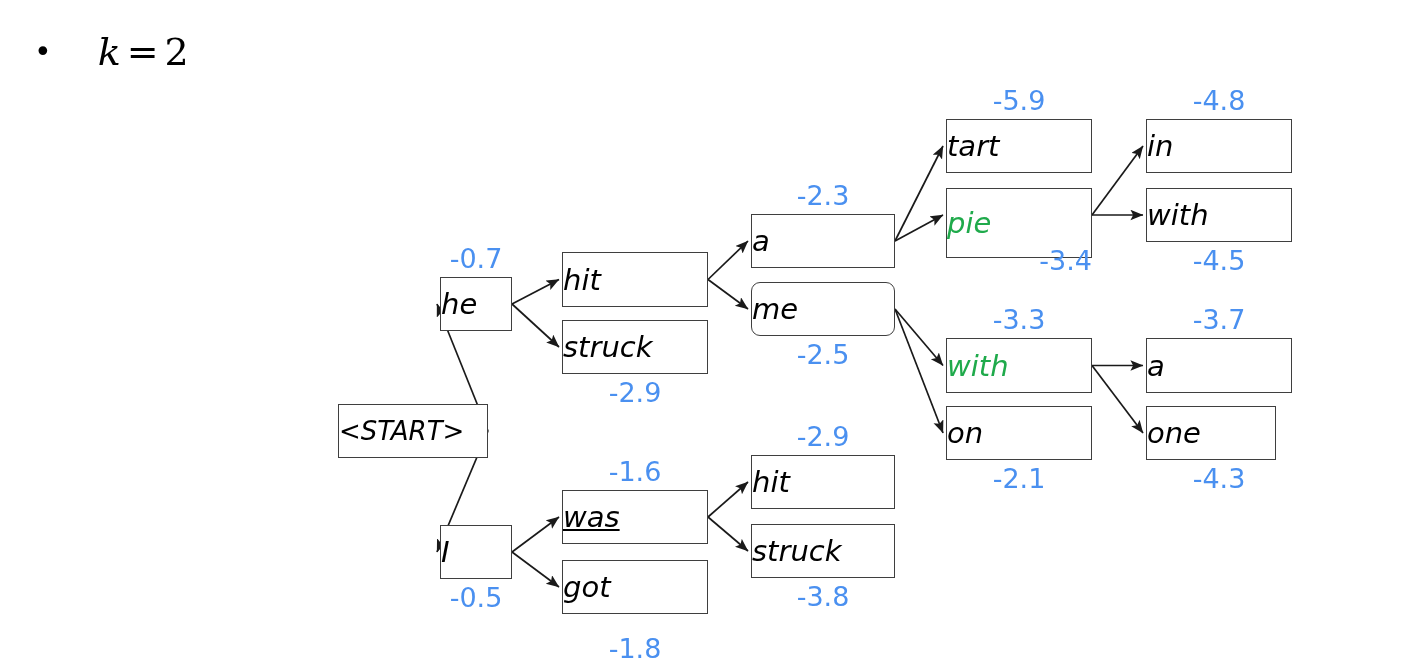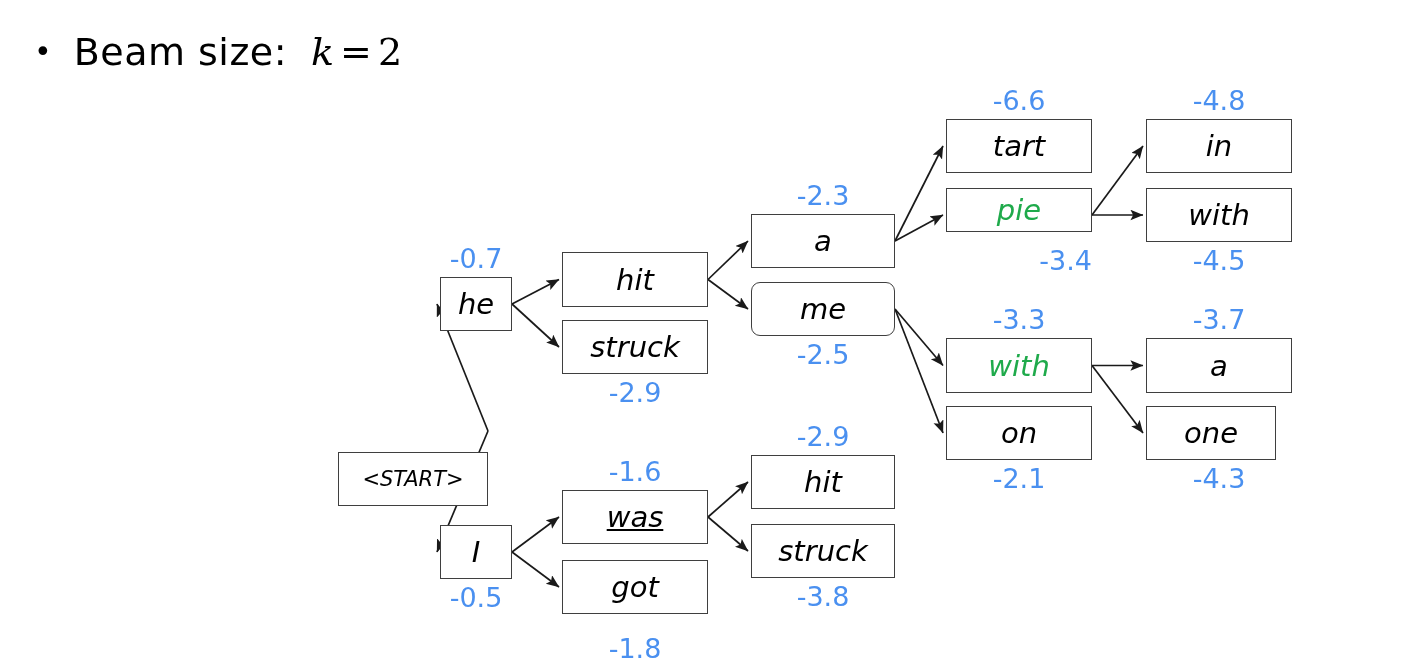--- a/index.html
+++ b/index.html
@@ -67,50 +67,47 @@
     pointer-events: none;
   }
 
   .node {
     position: absolute;
     box-sizing: border-box;
     border: 1.6px solid #3f3f3f;
     background: #ffffff;
     display: flex;
     align-items: center;
-    justify-content: center;
     font-style: italic;
     font-size: 29px;
     color: #000000;
     font-family: "DejaVu Sans", sans-serif;
   }
   .node.start {
-    font-size: 21px;
-    margin-top: 48px;
+    font-size: 26px;
   }
   .node.green {
     color: #1faa4b;
   }
   .score {
     position: absolute;
     color: #4a90f0;
     font-size: 27px;
     font-family: "DejaVu Sans", sans-serif;
     white-space: nowrap;
     text-align: center;
   }
 </style>
 </head>
 <body>
 
 <div id="slide">
 
   <div id="bullet-line">
     <span id="bullet-dot">•</span>
-    <span id="bullet-text">Beam size:</span>
     <span id="bullet-math">
       <span class="var">k</span><span class="eq">=</span><span class="num">2</span>
     </span>
   </div>
 
   <div id="diagram">
     <svg id="edges" viewBox="0 0 1408 661">
       <defs>
         <marker id="arrow" markerWidth="9" markerHeight="9" refX="7.4" refY="3.1" orient="auto" markerUnits="strokeWidth">
           <path d="M0,0 L7.6,3.1 L0,6.2 L1.6,3.1 z" fill="#1a1a1a"></path>
@@ -176,22 +173,22 @@
           <span>hit</span>
         </div>
         <div class="score" style="width: 144px; left: 751px; top: 421px;">-2.9</div>
         <div class="node" style="left: 751px; top: 524px; width: 144px; height: 54px;">
           <span>struck</span>
         </div>
         <div class="score" style="width: 144px; left: 751px; top: 581px;">-3.8</div>
         <div class="node" style="left: 946px; top: 119px; width: 146px; height: 54px;">
           <span>tart</span>
         </div>
-        <div class="score" style="width: 146px; left: 946px; top: 85px;">-6.6</div>
-        <div class="node green" style="left: 946px; top: 188px; width: 146px; height: 44px; font-style: italic;">
+        <div class="score" style="width: 146px; left: 946px; top: 85px;">-5.9</div>
+        <div class="node green" style="left: 946px; top: 188px; width: 146px; height: 70px; font-style: italic;">
           <span>pie</span>
         </div>
         <div class="score" style="width: 146px; left: 946px; top: 245px; text-align: right;">-3.4</div>
         <div class="node green" style="left: 946px; top: 338px; width: 146px; height: 55px;">
           <span>with</span>
         </div>
         <div class="score" style="width: 146px; left: 946px; top: 304px;">-3.3</div>
         <div class="node" style="left: 946px; top: 406px; width: 146px; height: 54px;">
           <span>on</span>
         </div>

